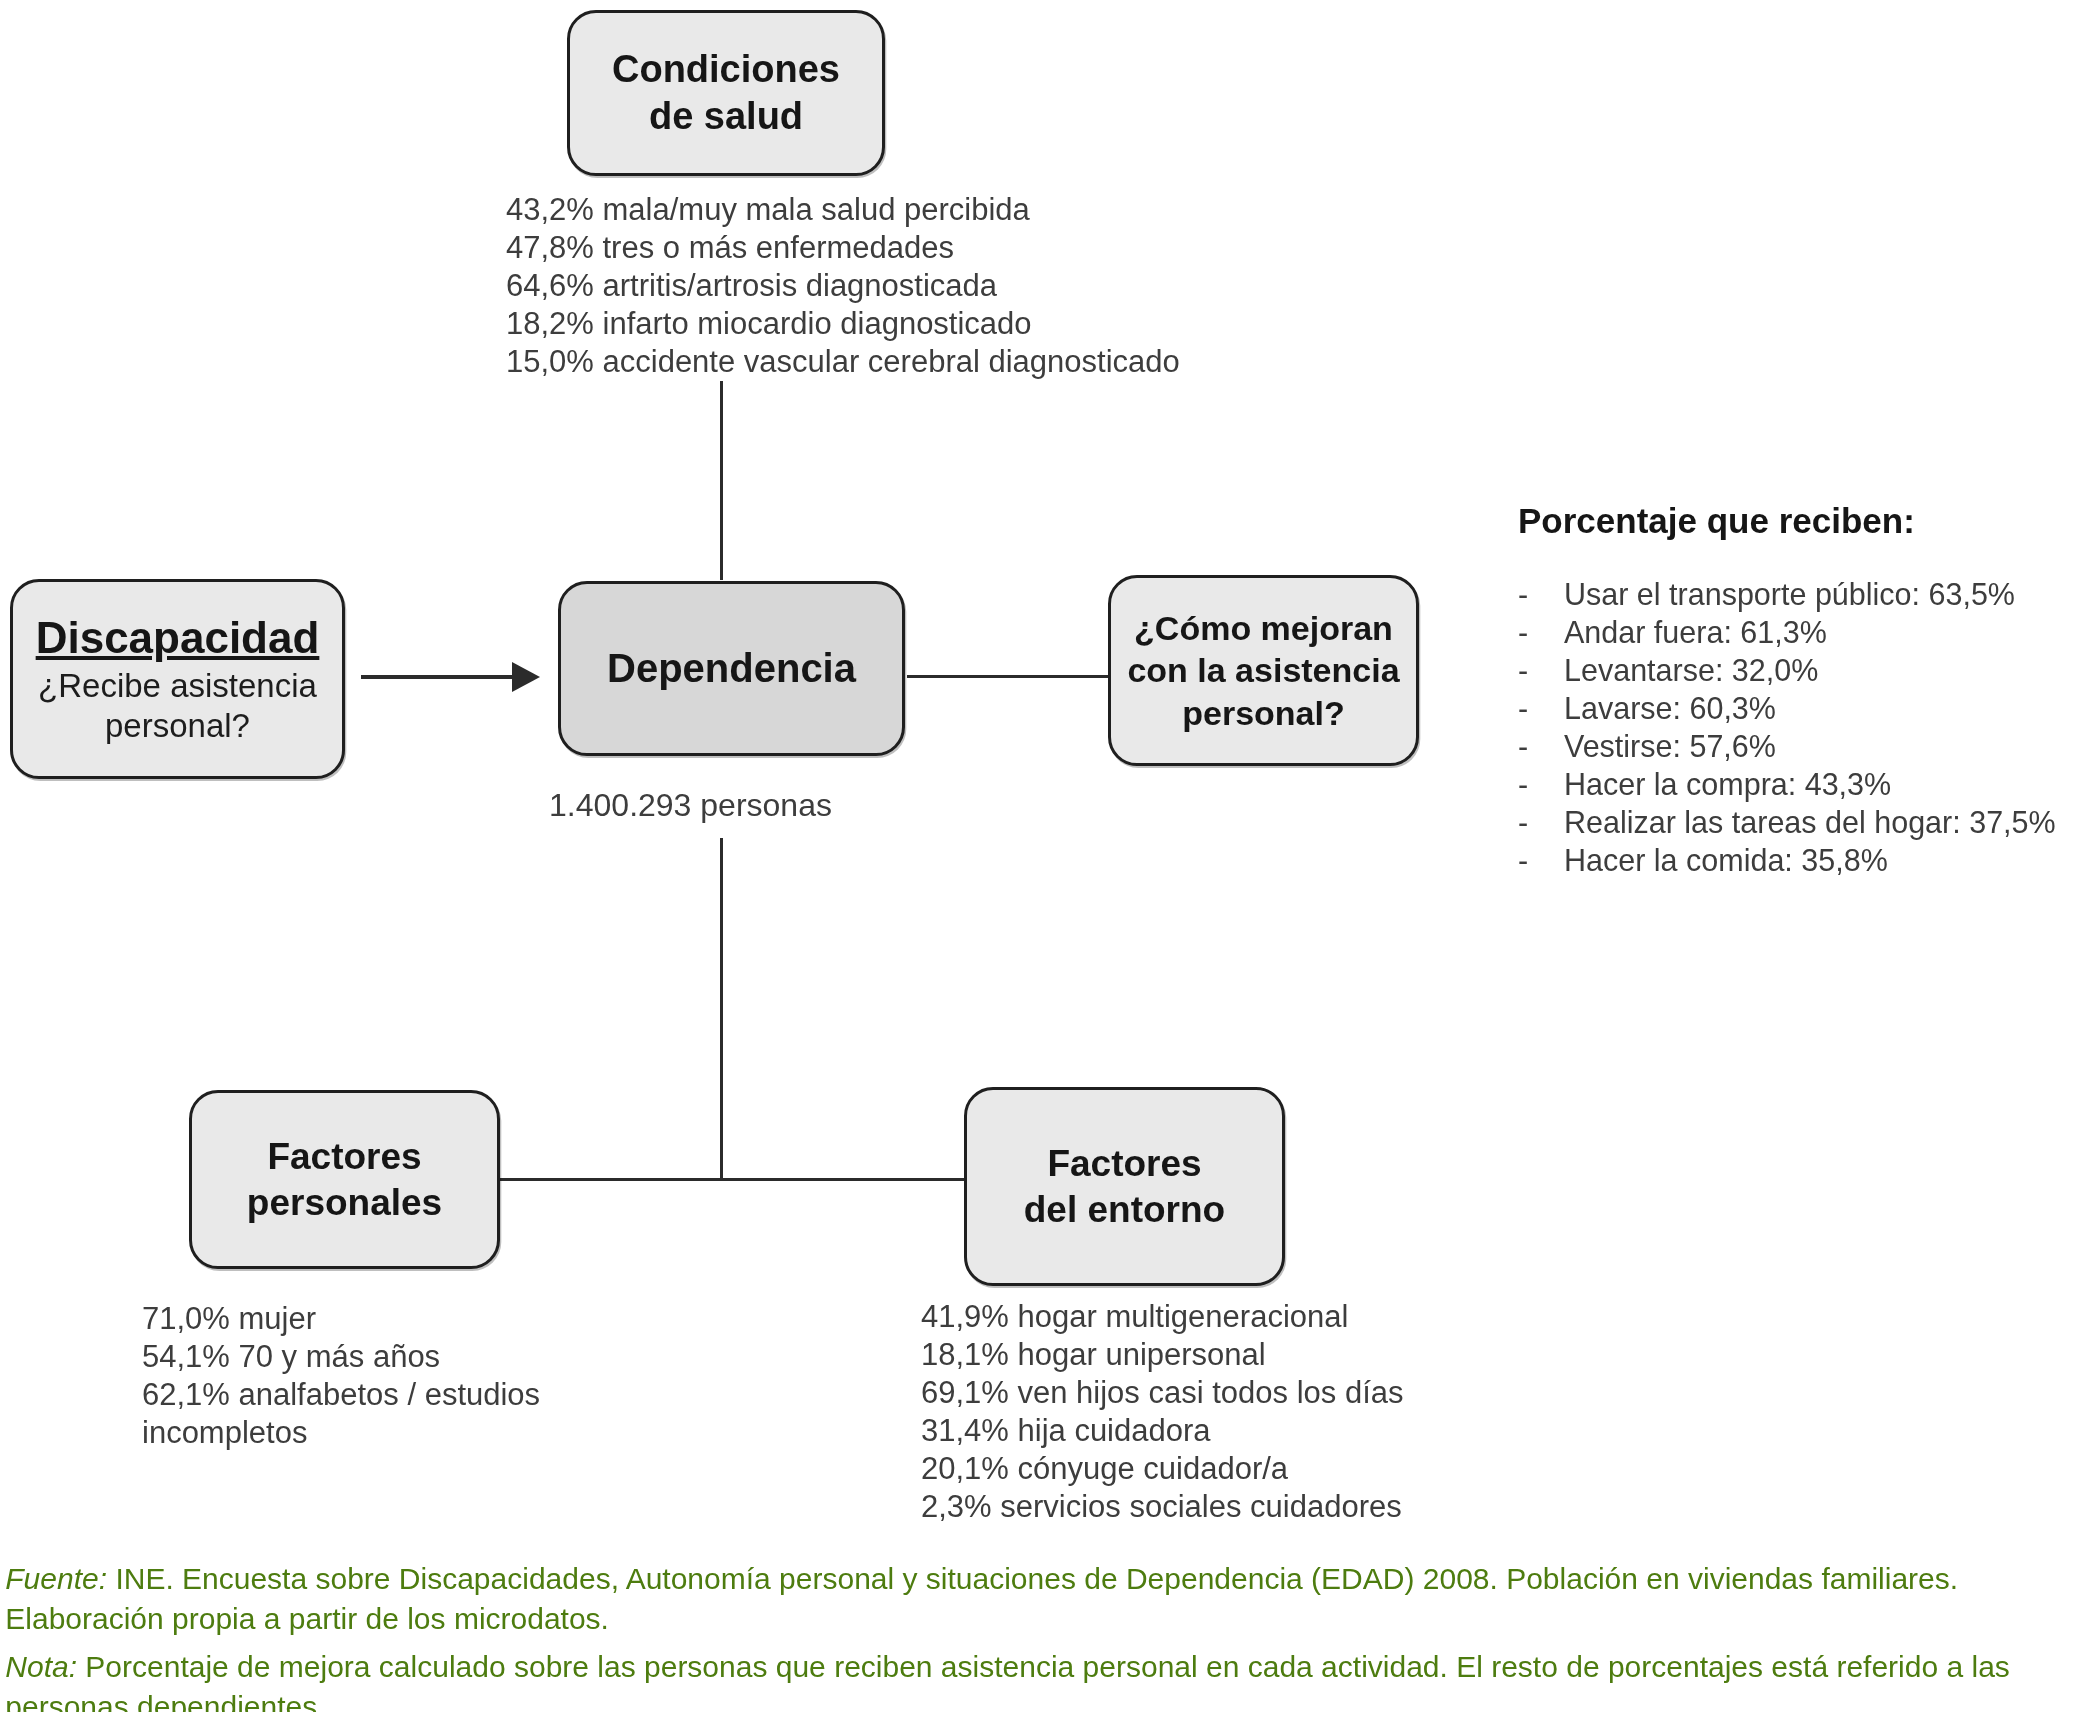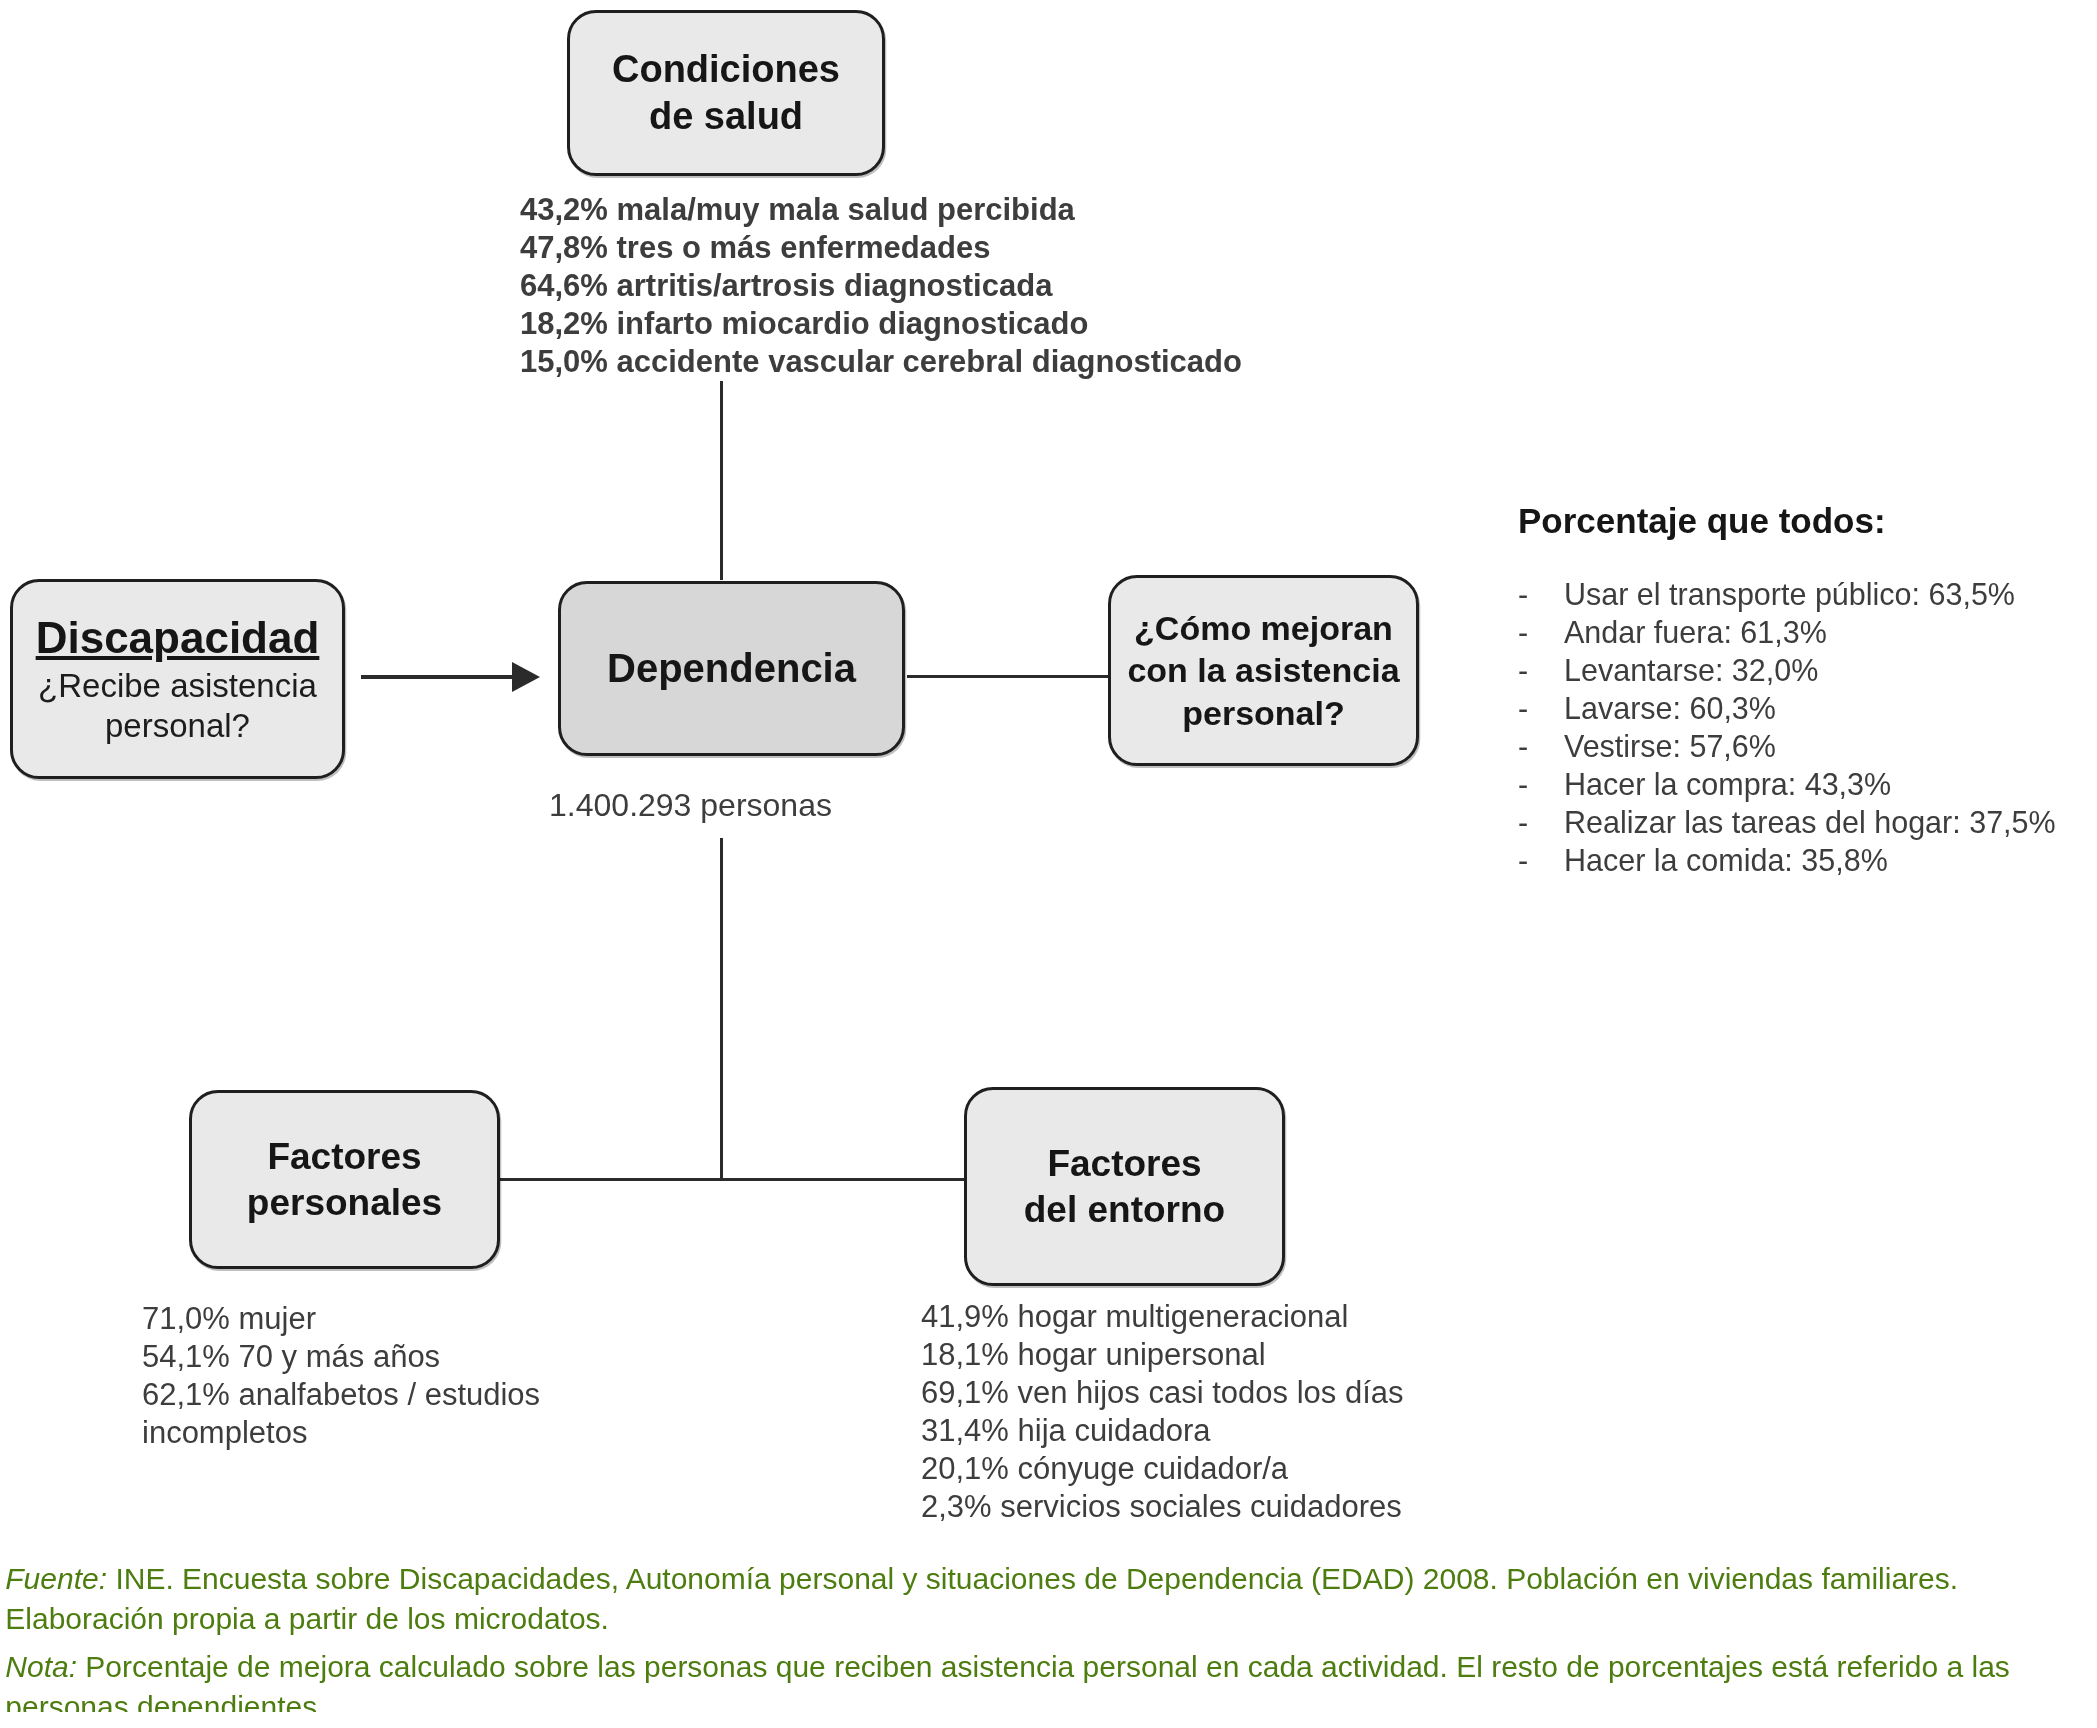--- a/index.html
+++ b/index.html
@@ -88,21 +88,21 @@
   <div class="hline" style="left:500px; top:1178px; width:466px; height:3.3px;"></div>
 
   <div class="arrow-shaft" style="left:361px; top:675px; width:156px; height:4px;"></div>
   <div class="arrow-head" style="left:512px; top:662px;"></div>
 
   <div class="box" style="left:567px; top:10px; width:318px; height:166px;">
     <div class="box-title" style="font-size:38px;">Condiciones
 de salud</div>
   </div>
 
-  <div class="stat-list" style="left:520px; top:191px;font-weight:bold;">
+  <div class="stat-list" style="left:506px; top:191px;">
     <div>43,2% mala/muy mala salud percibida</div>
     <div>47,8% tres o más enfermedades</div>
     <div>64,6% artritis/artrosis diagnosticada</div>
     <div>18,2% infarto miocardio diagnosticado</div>
     <div>15,0% accidente vascular cerebral diagnosticado</div>
   </div>
 
   <div class="box" style="left:10px; top:579px; width:335px; height:200px;">
     <div class="box-title" style="font-size:44px;text-decoration:underline;">Discapacidad</div>
     <div class="box-sub" style="font-size:33px;">¿Recibe asistencia
@@ -114,21 +114,21 @@
   </div>
 
   <div class="count-caption" style="left:518px; top:787px; width:345px;">1.400.293 personas</div>
 
   <div class="box" style="left:1108px; top:575px; width:311px; height:191px;">
     <div class="box-title" style="font-size:34px;">¿Cómo mejoran
 con la asistencia
 personal?</div>
   </div>
 
-  <div class="mejora-title" style="left:1518px; top:501px;">Porcentaje que todos:</div>
+  <div class="mejora-title" style="left:1518px; top:501px;">Porcentaje que reciben:</div>
   <div class="mejora-list" style="left:1518px; top:575px;">
     <div class="mejora-item">
       <span class="dash">-</span>
       <span>Usar el transporte público: 63,5%</span>
     </div>
     <div class="mejora-item">
       <span class="dash">-</span>
       <span>Andar fuera: 61,3%</span>
     </div>
     <div class="mejora-item">

